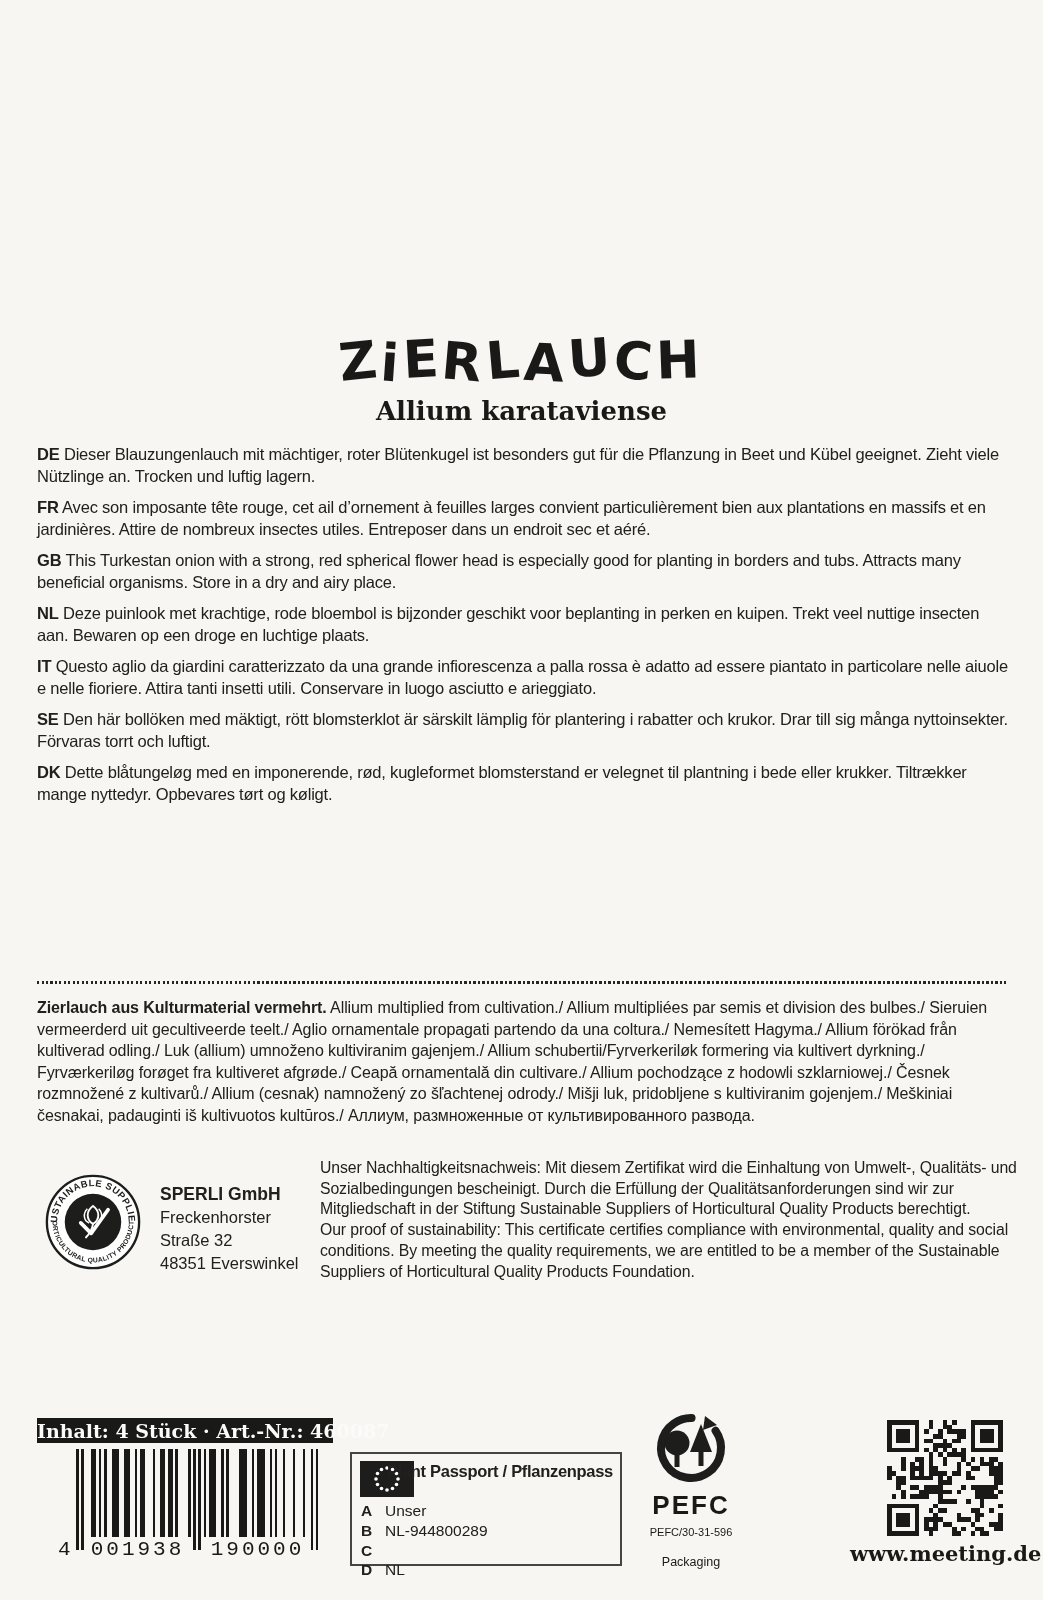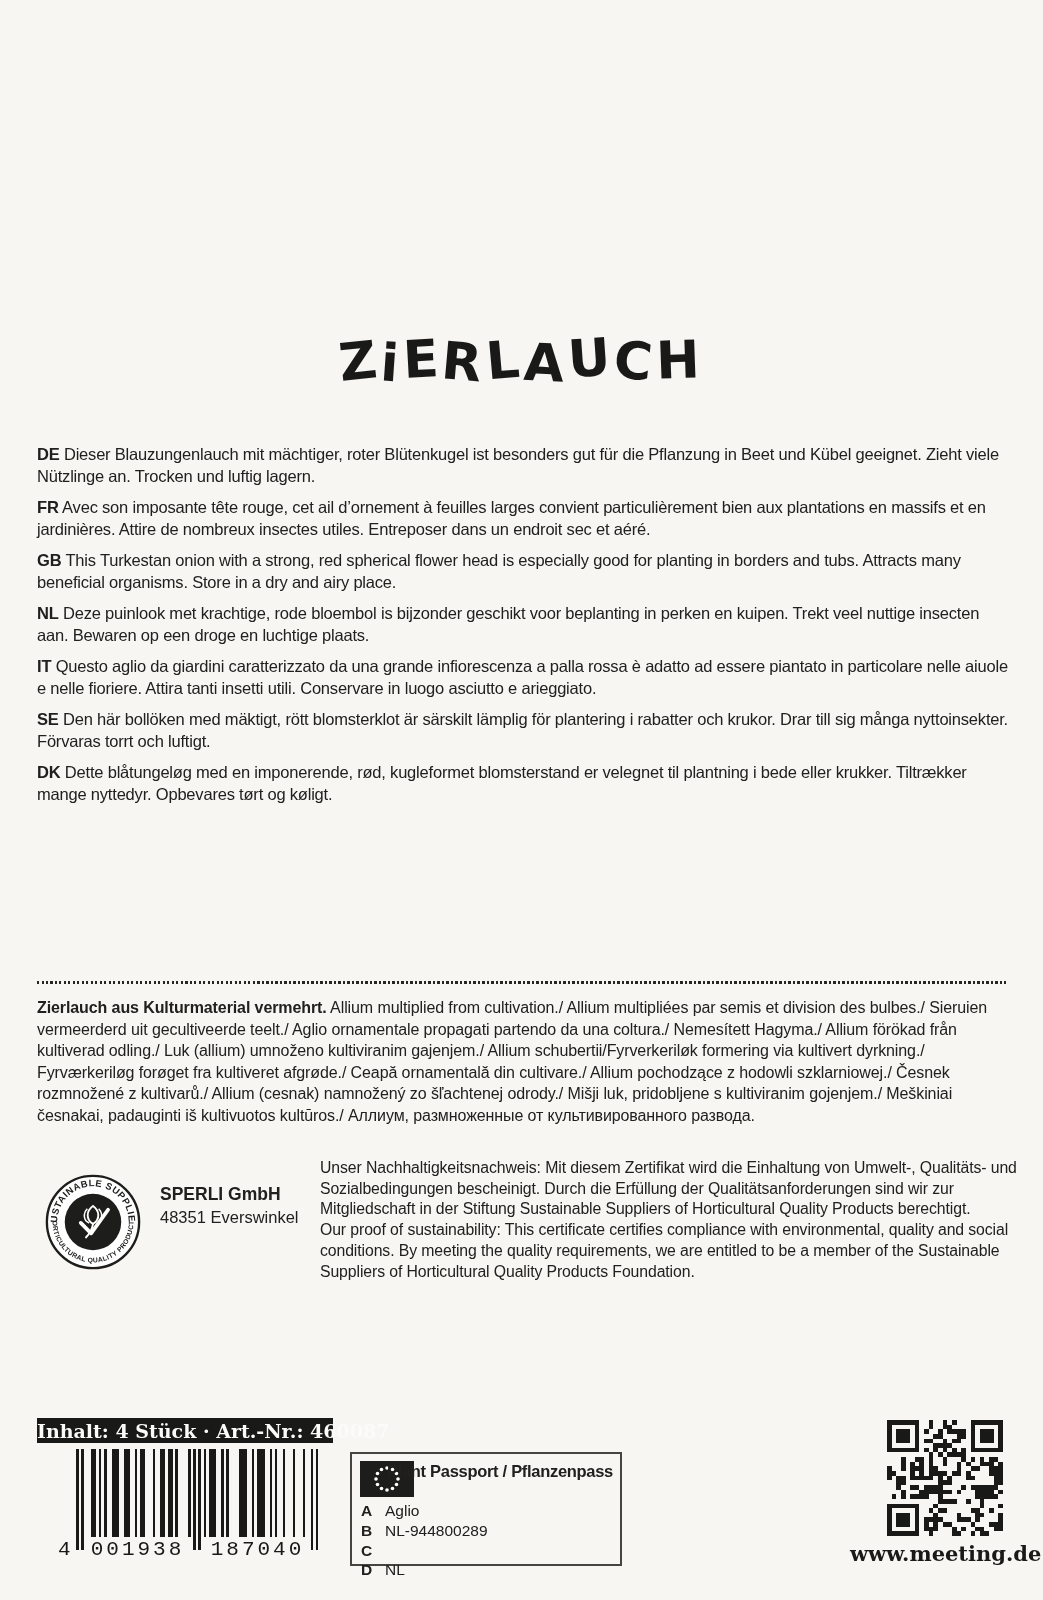--- a/index.html
+++ b/index.html
@@ -45,20 +45,21 @@
   .qr .m{position:absolute;background:#191918;}
   .website{position:absolute;left:850px;top:1541px;width:190px;text-align:center;
            font-family:"DejaVu Serif",serif;font-weight:700;font-size:21px;color:#191918;}
 </style>
 </head>
 <body>
 
 <div class="page">
 
   <h1 class="title"><span style="transform:rotate(-6deg) translateY(1px)">Z</span><span style="transform:rotate(4deg) translateY(3px)">i</span><span style="transform:rotate(-3deg) translateY(-1px)">E</span><span style="transform:rotate(5deg) translateY(2px)">R</span><span style="transform:rotate(-5deg) translateY(0px)">L</span><span style="transform:rotate(3deg) translateY(3px)">A</span><span style="transform:rotate(-4deg) translateY(-2px)">U</span><span style="transform:rotate(6deg) translateY(1px)">C</span><span style="transform:rotate(-2deg) translateY(0px)">H</span></h1>
+  <div class="subtitle">Allium karataviense</div>
 
   <div class="descriptions">
     <p><b class="lang">DE</b> <span>Dieser Blauzungenlauch mit mächtiger, roter Blütenkugel ist besonders gut für die Pflanzung in Beet und Kübel geeignet. Zieht viele Nützlinge an. Trocken und luftig lagern.</span></p>
     <p><b class="lang">FR</b> <span>Avec son imposante tête rouge, cet ail d’ornement à feuilles larges convient particulièrement bien aux plantations en massifs et en jardinières. Attire de nombreux insectes utiles. Entreposer dans un endroit sec et aéré.</span></p>
     <p><b class="lang">GB</b> <span>This Turkestan onion with a strong, red spherical flower head is especially good for planting in borders and tubs. Attracts many beneficial organisms. Store in a dry and airy place.</span></p>
     <p><b class="lang">NL</b> <span>Deze puinlook met krachtige, rode bloembol is bijzonder geschikt voor beplanting in perken en kuipen. Trekt veel nuttige insecten aan. Bewaren op een droge en luchtige plaats.</span></p>
     <p><b class="lang">IT</b> <span>Questo aglio da giardini caratterizzato da una grande infiorescenza a palla rossa è adatto ad essere piantato in particolare nelle aiuole e nelle fioriere. Attira tanti insetti utili. Conservare in luogo asciutto e arieggiato.</span></p>
     <p><b class="lang">SE</b> <span>Den här bollöken med mäktigt, rött blomsterklot är särskilt lämplig för plantering i rabatter och krukor. Drar till sig många nyttoinsekter. Förvaras torrt och luftigt.</span></p>
     <p><b class="lang">DK</b> <span>Dette blåtungeløg med en imponerende, rød, kugleformet blomsterstand er velegnet til plantning i bede eller krukker. Tiltrækker mange nyttedyr. Opbevares tørt og køligt.</span></p>
   </div>
@@ -85,35 +86,36 @@
       </text>
       <circle cx="51" cy="51" r="30" fill="#1d1d1b"></circle>
       <path d="M51 34 C44 39 43 48 51 53 C59 48 58 39 51 34 Z" fill="none" stroke="#ffffff" stroke-width="2"></path>
       <path d="M45 37 C40 42 41 50 47 52" fill="none" stroke="#ffffff" stroke-width="1.6"></path>
       <path d="M57 37 C62 42 61 50 55 52" fill="none" stroke="#ffffff" stroke-width="1.6"></path>
       <path d="M51 53 C50 60 47 64 43 68" fill="none" stroke="#ffffff" stroke-width="2"></path>
       <polyline points="38,52 49,63 67,38" fill="none" stroke="#ffffff" stroke-width="4" stroke-linecap="round" stroke-linejoin="round"></polyline>
     </svg>
     <div class="addr">
       <div class="name">SPERLI GmbH</div>
+      <div class="line">Freckenhorster Straße 32</div>
       <div class="line">48351 Everswinkel</div>
     </div>
   </div>
 
   <div class="sustain">
     <p>Unser Nachhaltigkeitsnachweis: Mit diesem Zertifikat wird die Einhaltung von Umwelt-, Qualitäts- und Sozialbedingungen bescheinigt. Durch die Erfüllung der Qualitätsanforderungen sind wir zur Mitgliedschaft in der Stiftung Sustainable Suppliers of Horticultural Quality Products berechtigt.</p>
     <p>Our proof of sustainability: This certificate certifies compliance with environmental, quality and social conditions. By meeting the quality requirements, we are entitled to be a member of the Sustainable Suppliers of Horticultural Quality Products Foundation.</p>
   </div>
 
   <div class="badge">Inhalt: 4 Stück · Art.-Nr.: 460087</div>
 
   <div class="barcode" id="barcode">
     <div class="bc-digit bc-first">4</div>
     <div class="bc-digit bc-left">001938</div>
-    <div class="bc-digit bc-right">187040</div>
+    <div class="bc-digit bc-right">190000</div>
   <div class="bar" style="left: 0px; width: 2.55px; height: 101px;"></div>
       <div class="bar" style="left: 5.1px; width: 2.55px; height: 101px;"></div>
       <div class="bar" style="left: 15.3px; width: 2.55px; height: 88px;"></div>
       <div class="bar" style="left: 17.85px; width: 2.55px; height: 88px;"></div>
       <div class="bar" style="left: 22.95px; width: 2.55px; height: 88px;"></div>
       <div class="bar" style="left: 28.05px; width: 2.55px; height: 88px;"></div>
       <div class="bar" style="left: 35.7px; width: 2.55px; height: 88px;"></div>
       <div class="bar" style="left: 38.25px; width: 2.55px; height: 88px;"></div>
       <div class="bar" style="left: 40.8px; width: 2.55px; height: 88px;"></div>
       <div class="bar" style="left: 48.45px; width: 2.55px; height: 88px;"></div>
@@ -167,37 +169,50 @@
           <circle cx="17.5" cy="23.5" r="1.8"></circle>
         <circle cx="16" cy="18" r="1.8"></circle>
           <circle cx="17.5" cy="12.5" r="1.8"></circle>
           <circle cx="21.5" cy="8.5" r="1.8"></circle>
       </g>
     </svg>
     <div class="pp-title">Plant Passport / Pflanzenpass</div>
     <div class="pp-rows">
       <div class="pp-row">
           <span class="pp-key">A</span>
-          <span>Aglio</span>
+          <span>Unser</span>
         </div>
       <div class="pp-row">
           <span class="pp-key">B</span>
           <span>NL-944800289</span>
         </div>
       <div class="pp-row">
           <span class="pp-key">C</span>
           <span></span>
         </div>
       <div class="pp-row">
           <span class="pp-key">D</span>
           <span>NL</span>
         </div>
     </div>
   </div>
 
+  <div class="pefc">
+    <svg width="96" height="82" viewBox="0 0 96 74">
+      <circle cx="48" cy="36" r="30" fill="none" stroke="#1d1d1b" stroke-width="8" stroke-dasharray="160 28.5" transform="rotate(-35 48 36)" stroke-linecap="round"></circle>
+      <polygon points="62,4 74,13 60,18" fill="#1d1d1b"></polygon>
+      <circle cx="34" cy="31" r="12.5" fill="#1d1d1b"></circle>
+      <rect x="31.5" y="41" width="5" height="14" fill="#1d1d1b"></rect>
+      <polygon points="58,12 69,40 47,40" fill="#1d1d1b"></polygon>
+      <rect x="55.5" y="40" width="5" height="14" fill="#1d1d1b"></rect>
+    </svg>
+    <div class="pefc-name">PEFC</div>
+    <div class="pefc-cert">PEFC/30-31-596</div>
+    <div class="pefc-label">Packaging</div>
+  </div>
 
   <div class="qr" id="qr">
       <div class="m" style="left: 0px; top: 0px; width: 4.64px; height: 4.64px;"></div>
       <div class="m" style="left: 4.64px; top: 0px; width: 4.64px; height: 4.64px;"></div>
       <div class="m" style="left: 9.28px; top: 0px; width: 4.64px; height: 4.64px;"></div>
       <div class="m" style="left: 13.92px; top: 0px; width: 4.64px; height: 4.64px;"></div>
       <div class="m" style="left: 18.56px; top: 0px; width: 4.64px; height: 4.64px;"></div>
       <div class="m" style="left: 23.2px; top: 0px; width: 4.64px; height: 4.64px;"></div>
       <div class="m" style="left: 27.84px; top: 0px; width: 4.64px; height: 4.64px;"></div>
       <div class="m" style="left: 41.76px; top: 0px; width: 4.64px; height: 4.64px;"></div>

